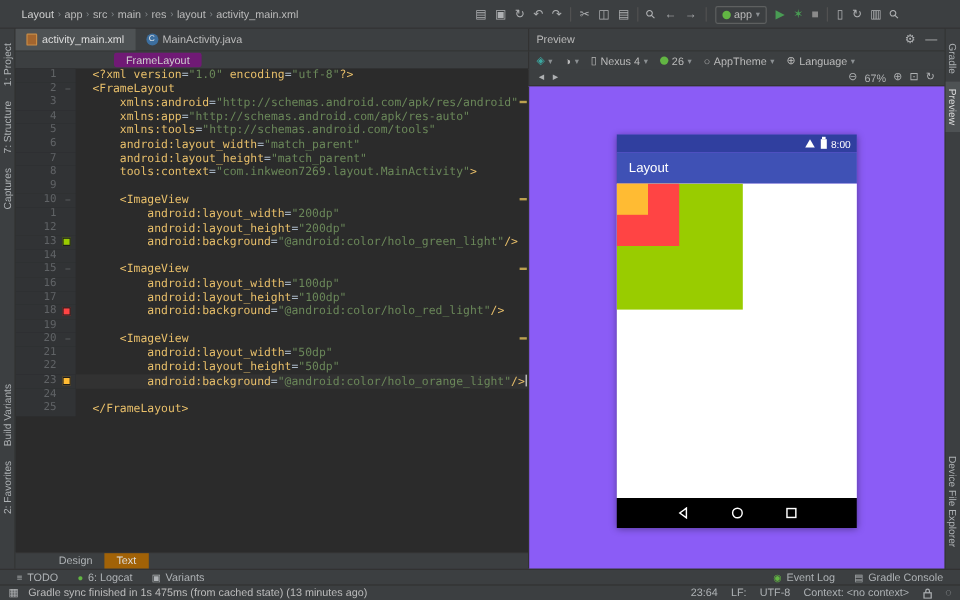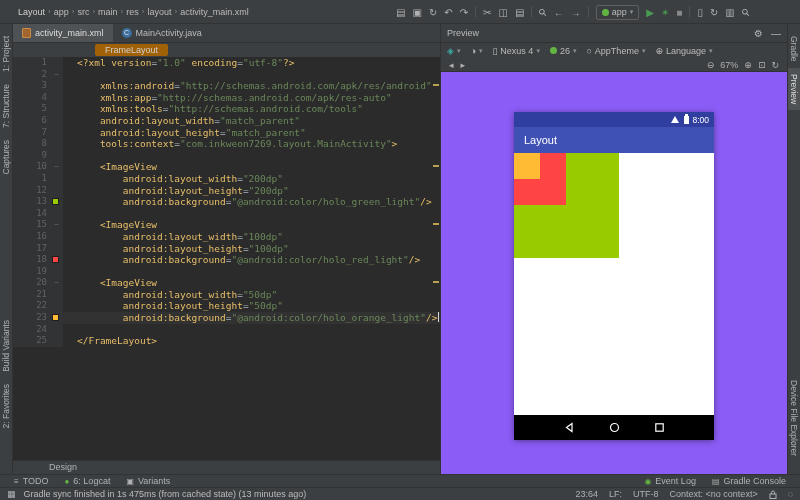--- a/index.html
+++ b/index.html
@@ -39,21 +39,21 @@
   .tab { display:flex; align-items:center; gap:4px; padding:0 9px; color:#BBBBBB; cursor:default; }
   .tab.active { background:#4E5254; color:#DDDDDD; }
   .ficon { display:inline-flex; align-items:center; justify-content:center; flex:none; }
   .ficon.xml-file { width:9px; height:10px; background:#A3652E; border:1px solid #C98C46; border-radius:1px; }
   .ficon.java-class { width:10px; height:10px; border-radius:50%; background:#3C6E9E; color:#E8E8E8;
                       font-size:7px; line-height:10px; text-align:center; }
 
   
   .xmlcrumb { position:absolute; top:43px; left:13px; width:427px; height:14px; background:#3C3F41;
               display:flex; align-items:center; }
-  .pill { margin-left:82px; background:#a16207; color:#CFCFCF; border-radius:2px; padding:0 10px;
+  .pill { margin-left:82px; background:#701a75; color:#CFCFCF; border-radius:2px; padding:0 10px;
           height:12px; line-height:12px; font-size:9px; }
 
   
   .codearea { position:absolute; top:57px; left:13px; width:427px; height:403px; background:#2B2B2B;
               font-family:"DejaVu Sans Mono","Liberation Mono",monospace; font-size:9.5px; overflow:hidden; }
   .cl { display:flex; height:11.6px; line-height:11.6px; }
   .gut { width:50px; flex:none; background:#313335; color:#606366; text-align:right;
          padding-right:16px; position:relative; font-size:9px; }
   .swatch { position:absolute; right:4px; top:2px; width:7px; height:7px; border:1px solid #1E1E1E; }
   .fold { position:absolute; right:4px; top:0; color:#606366; font-size:8px; }
@@ -63,21 +63,21 @@
   .tk-t { color:#E8BF6A; }
   .tk-a { color:#E8BF6A; }
   .tk-s { color:#6A8759; }
   .tk-u { color:#6A8759; }
   .tk-p { color:#A9B7C6; }
   .marks { position:absolute; right:0; top:0; bottom:0; width:8px; }
   .mark { position:absolute; right:1px; width:6px; height:2px; background:#BBA14F; }
 
   
   .modebar { position:absolute; top:460px; left:13px; width:427px; height:14px; background:#3C3F41;
-             border-top:1px solid #323232; display:flex; align-items:stretch; padding-left:26px;flex-direction:column; }
+             border-top:1px solid #323232; display:flex; align-items:stretch; padding-left:26px; }
   .mtab { padding:0 10px; line-height:13px; color:#AEB2B5; cursor:default; }
   .mtab.active { background:#a16207; color:#DDDDDD; }
 
   
   .pvheader { position:absolute; top:24px; left:440px; width:347px; height:19px; background:#3C3F41;
               border-left:1px solid #323232; border-bottom:1px solid #323232;
               display:flex; align-items:center; padding:0 6px; }
   .hicons { margin-left:auto; display:flex; gap:8px; color:#AFB1B3; font-size:10px; }
   .pvtb1 { position:absolute; top:43px; left:440px; width:347px; height:15px; background:#3C3F41;
            border-left:1px solid #323232; display:flex; align-items:center; gap:10px; padding:0 6px;
@@ -199,20 +199,21 @@
   </div>
 
   <div class="codearea">
     <div>
         <div class="cl">
           <span class="gut">1</span>
           <span class="cd"><span class="tk-t">&lt;?xml </span><span class="tk-a">version</span><span class="tk-p">=</span><span class="tk-s">"1.0"</span><span class="tk-p"> </span><span class="tk-a">encoding</span><span class="tk-p">=</span><span class="tk-s">"utf-8"</span><span class="tk-t">?&gt;</span></span>
         </div>
         <div class="cl">
           <span class="gut">2<span class="fold">−</span></span>
+          <span class="cd"><span class="tk-t">&lt;FrameLayout</span></span>
         </div>
         <div class="cl">
           <span class="gut">3</span>
           <span class="cd"><span class="tk-p">    </span><span class="tk-a">xmlns:android</span><span class="tk-p">=</span><span class="tk-s">"</span><span class="tk-u">http://schemas.android.com/apk/res/android</span><span class="tk-s">"</span></span>
         </div>
         <div class="cl">
           <span class="gut">4</span>
           <span class="cd"><span class="tk-p">    </span><span class="tk-a">xmlns:app</span><span class="tk-p">=</span><span class="tk-s">"</span><span class="tk-u">http://schemas.android.com/apk/res-auto</span><span class="tk-s">"</span></span>
         </div>
         <div class="cl">

